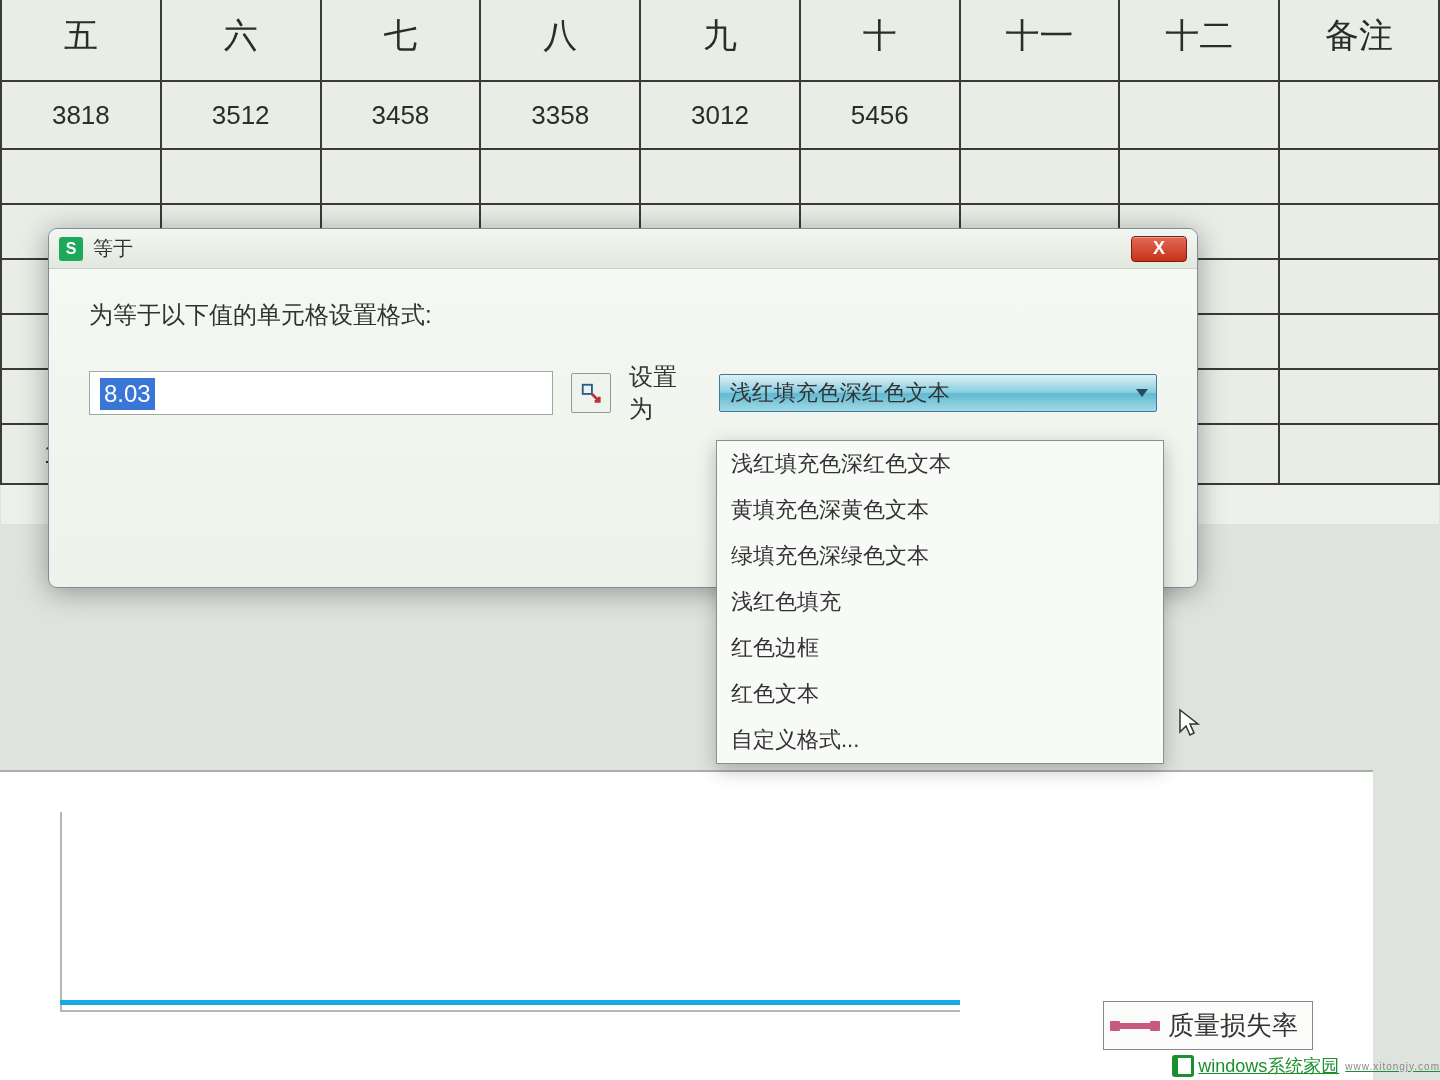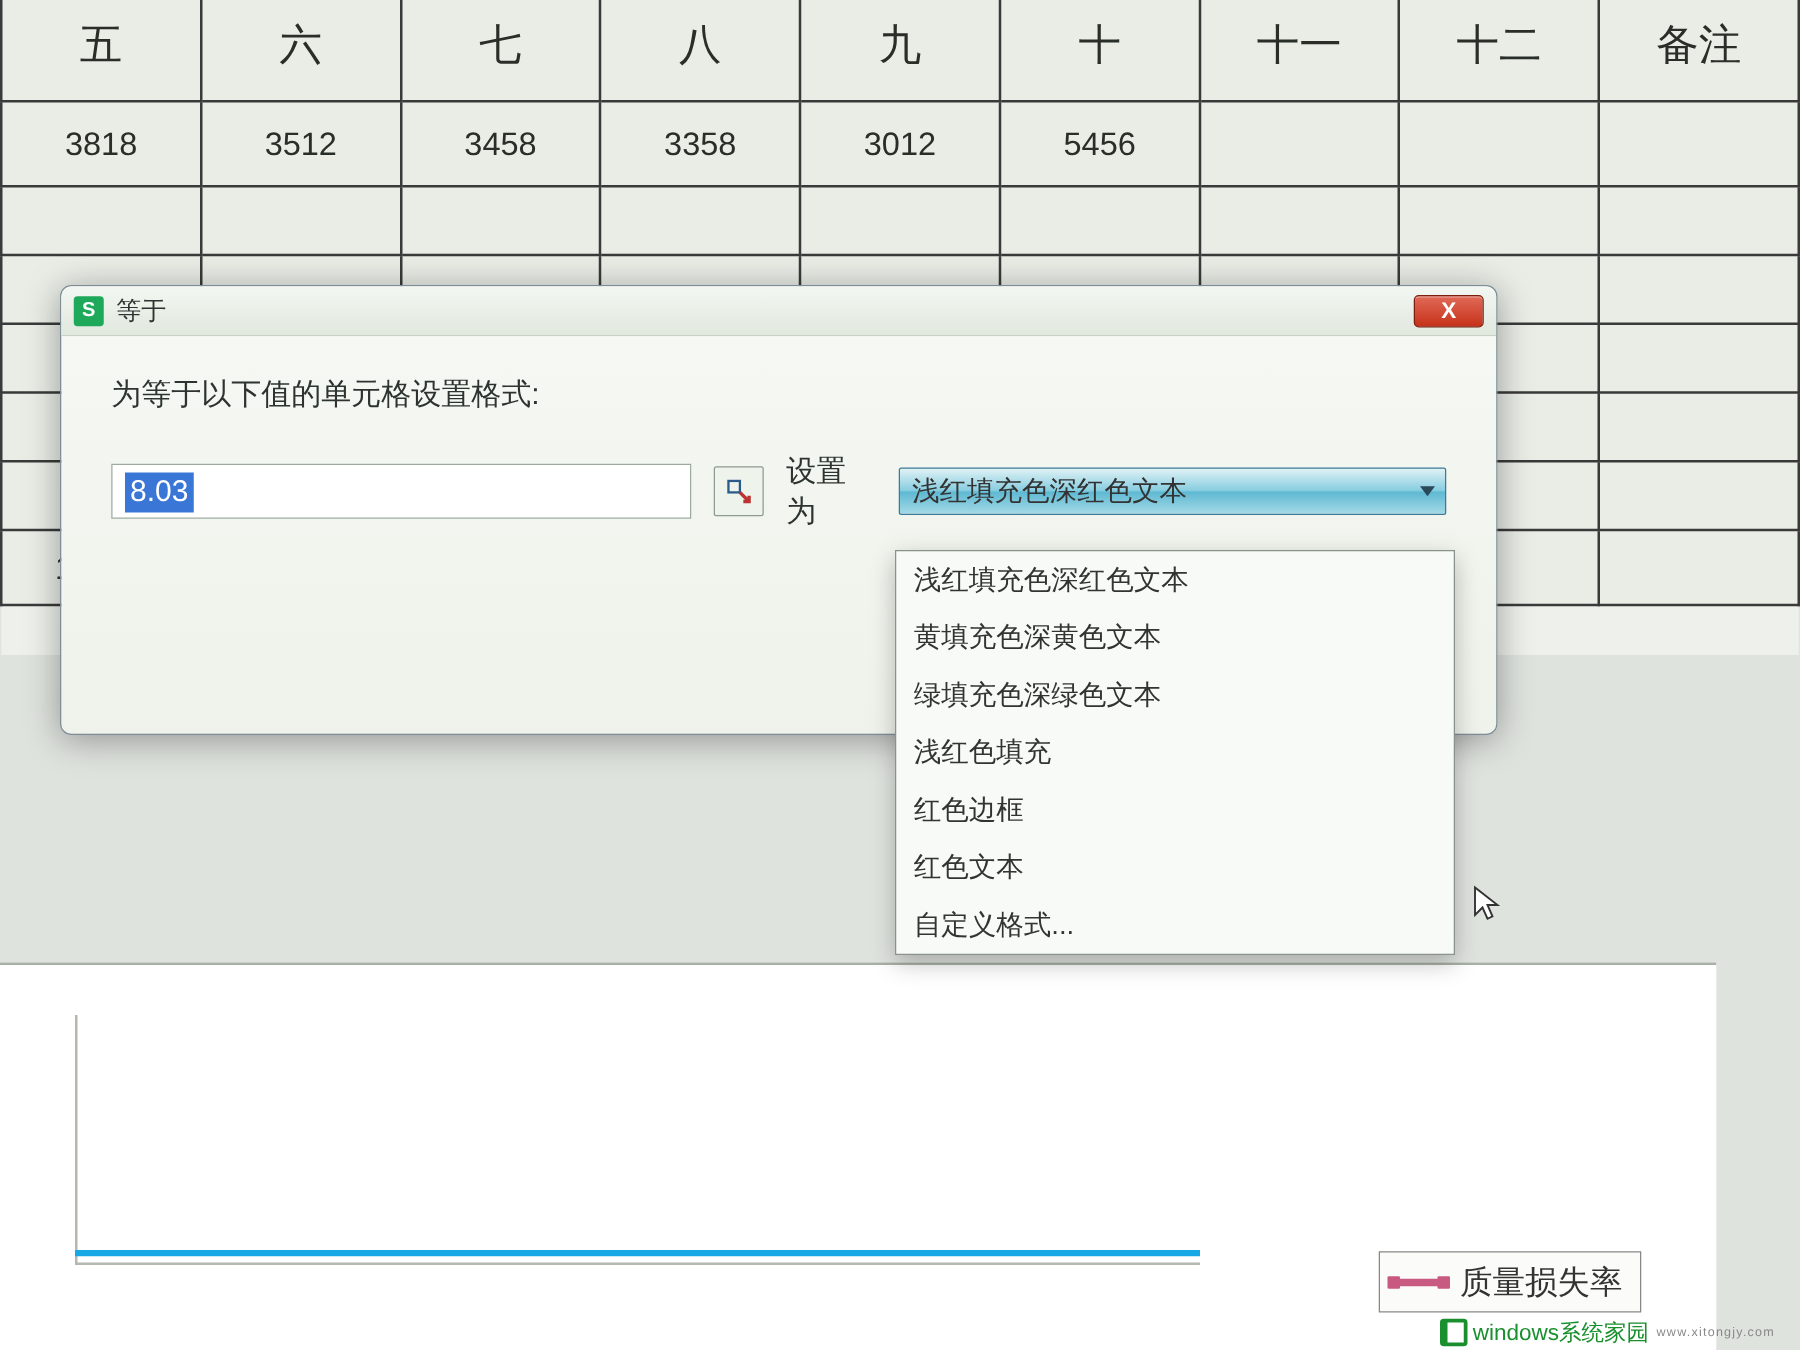--- a/index.html
+++ b/index.html
@@ -97,22 +97,22 @@
   position:absolute; right:60px; bottom:30px; border:1px solid #888; padding:6px 14px 6px 8px;
   display:flex; align-items:center; gap:10px; font-size:26px; color:#333; background:#fbfcfa;
 }
 .legend .dash { width:46px; height:0; border-top:6px solid #c85a82; position:relative; }
 .legend .dash::before, .legend .dash::after{
   content:""; position:absolute; width:10px; height:10px; background:#c85a82; top:-8px; border-radius:1px;
 }
 .legend .dash::before{ left:-2px;} .legend .dash::after{ right:-2px;}
 
 .watermark {
-  position:absolute; right:20px; bottom:2px; display:flex; align-items:center; gap:4px;
-  font-size:18px; color:#1a8f2e;
+  position:absolute; right:0; bottom:2px; display:flex; align-items:center; gap:4px;
+  font-size:18px; color:#1a8f2e;text-decoration:underline;
 }
 .watermark .box{ width:22px;height:22px;border:3px solid #1a8f2e;border-radius:3px;border-left:6px solid #1a8f2e;}
 .watermark .sub{ font-size:10px;color:#888;margin-left:2px;letter-spacing:1px;}
 </style>
 </head>
 <body>
 
 <div class="sheet">
   <table>
     <tbody>

